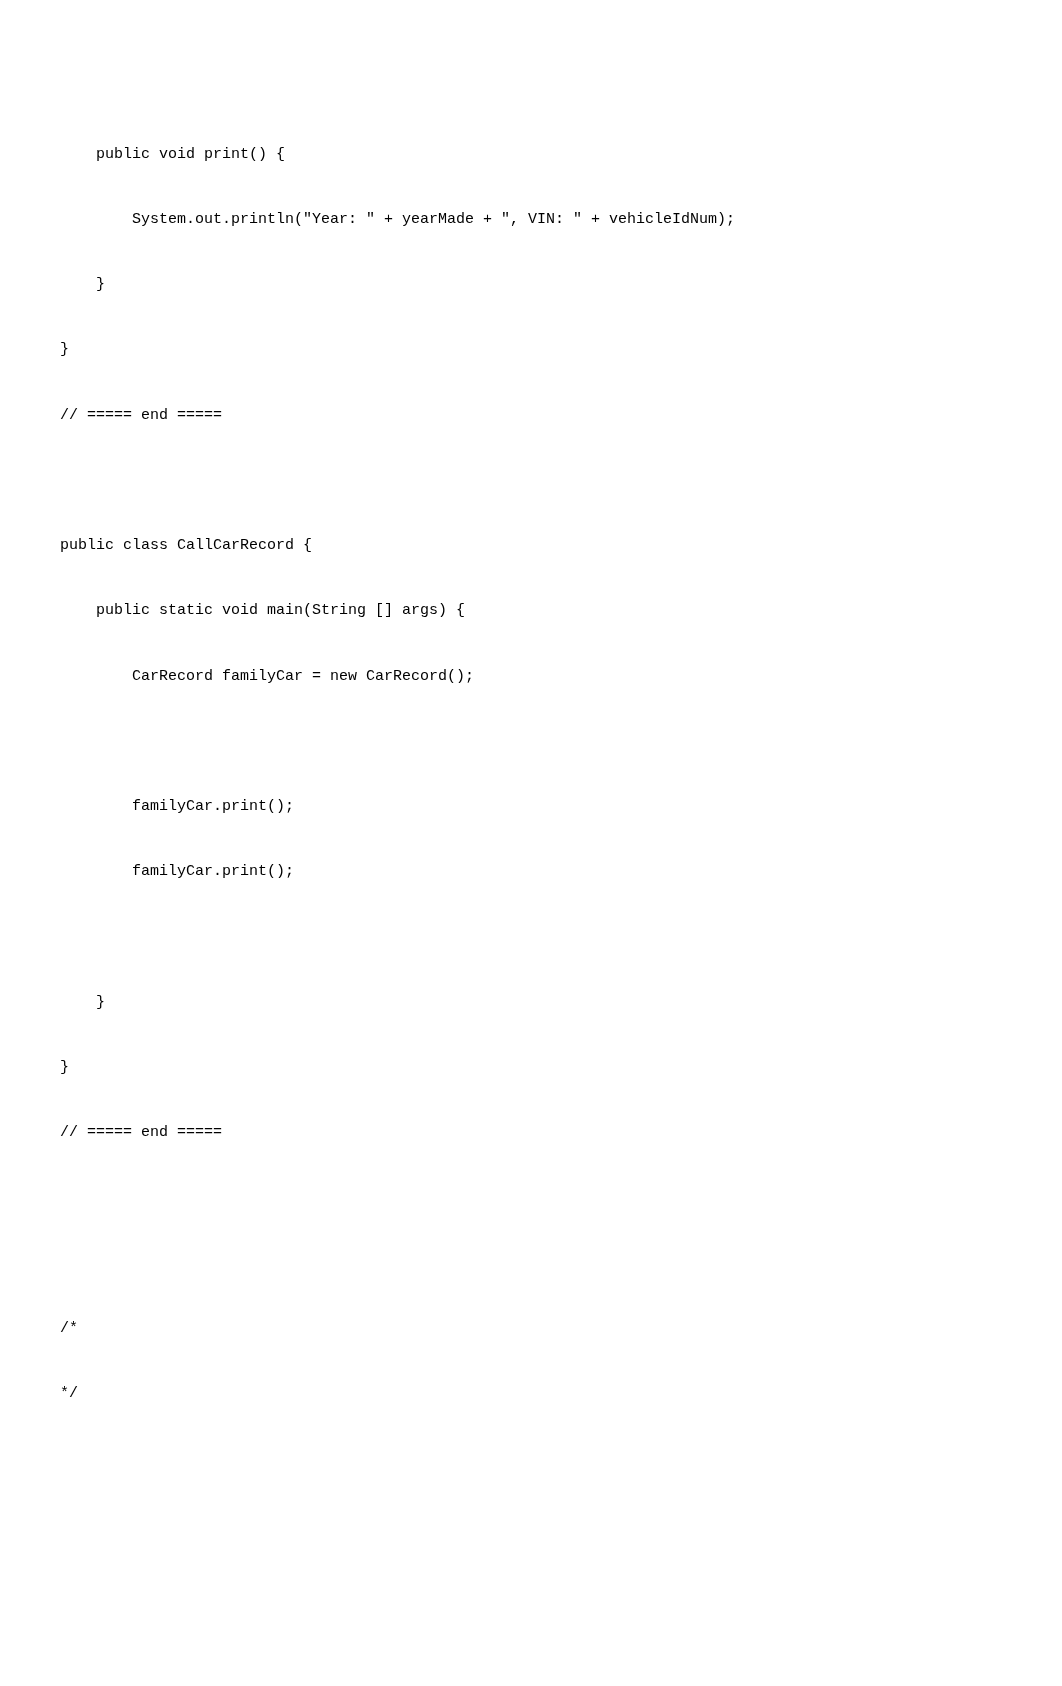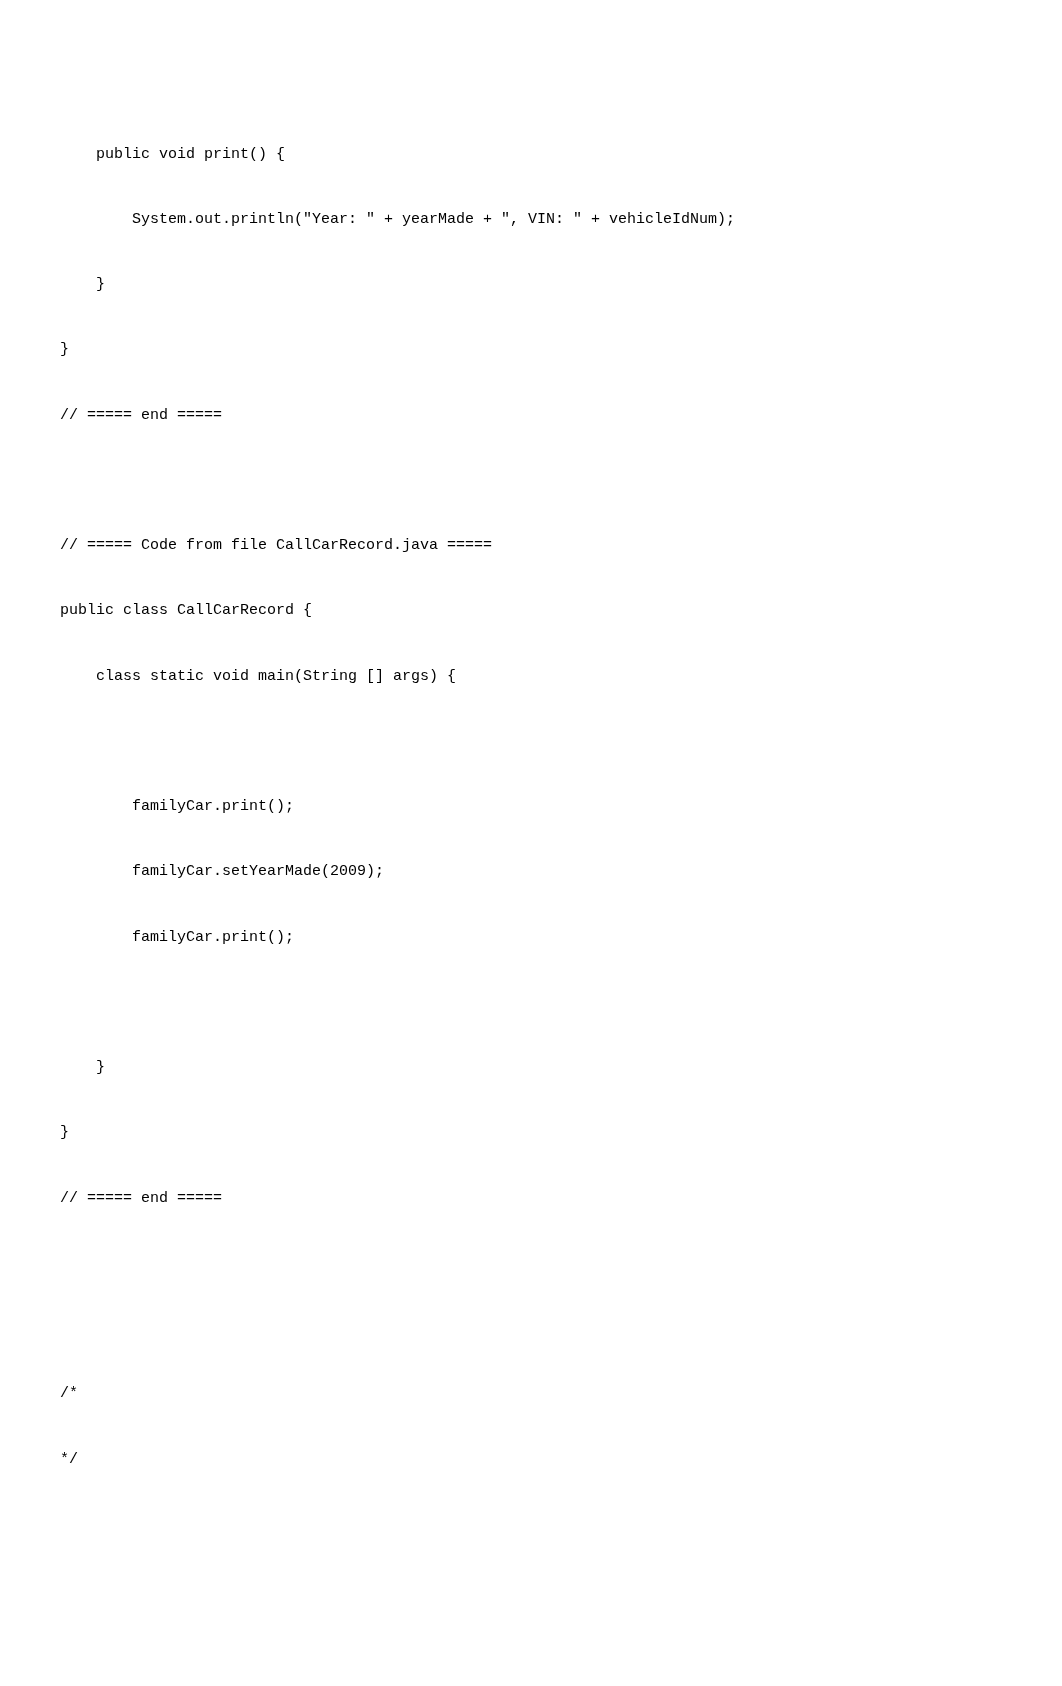--- a/index.html
+++ b/index.html
@@ -25,26 +25,25 @@
 </head>
 <body>
 
 <div class="code-block">
   <div>    public void print() {</div>
   <div>        System.out.println("Year: " + yearMade + ", VIN: " + vehicleIdNum);</div>
   <div>    }</div>
   <div>}</div>
   <div>// ===== end =====</div>
   <div>&nbsp;</div>
-  <div>// ===== Code from file CallCarRecord.java =====</div>
   <div>public class CallCarRecord {</div>
-  <div>    class static void main(String [] args) {</div>
+  <div>    public static void main(String [] args) {</div>
+  <div>        CarRecord familyCar = new CarRecord();</div>
   <div>&nbsp;</div>
   <div>        familyCar.print();</div>
-  <div>        familyCar.setYearMade(2009);</div>
   <div>        familyCar.print();</div>
   <div>&nbsp;</div>
   <div>    }</div>
   <div>}</div>
   <div>// ===== end =====</div>
   <div>&nbsp;</div>
   <div>&nbsp;</div>
   <div>/*</div>
   <div>*/</div>
   

